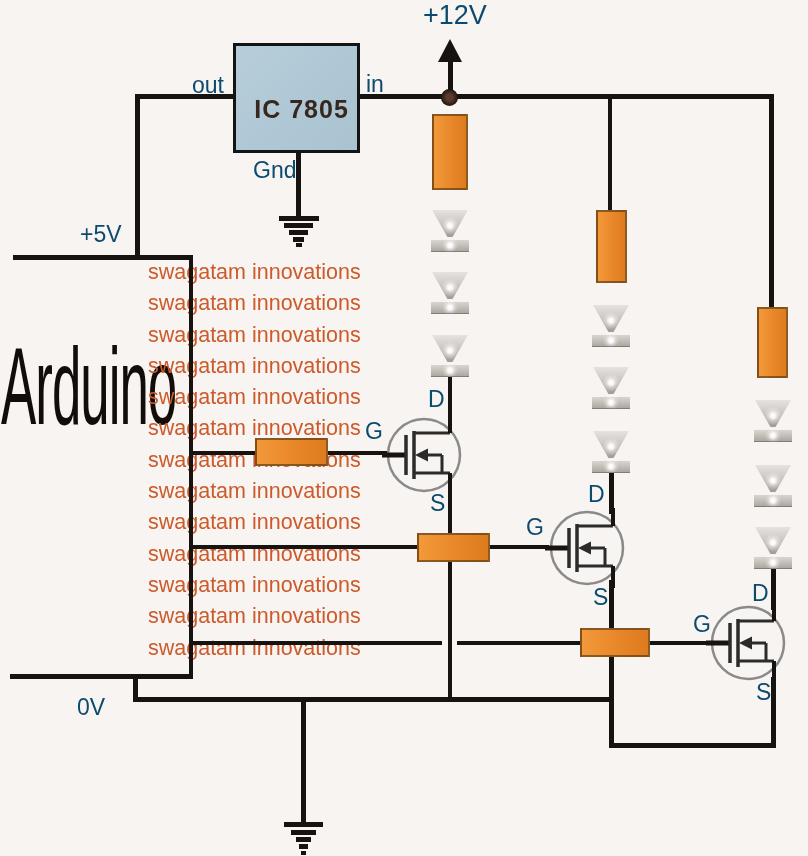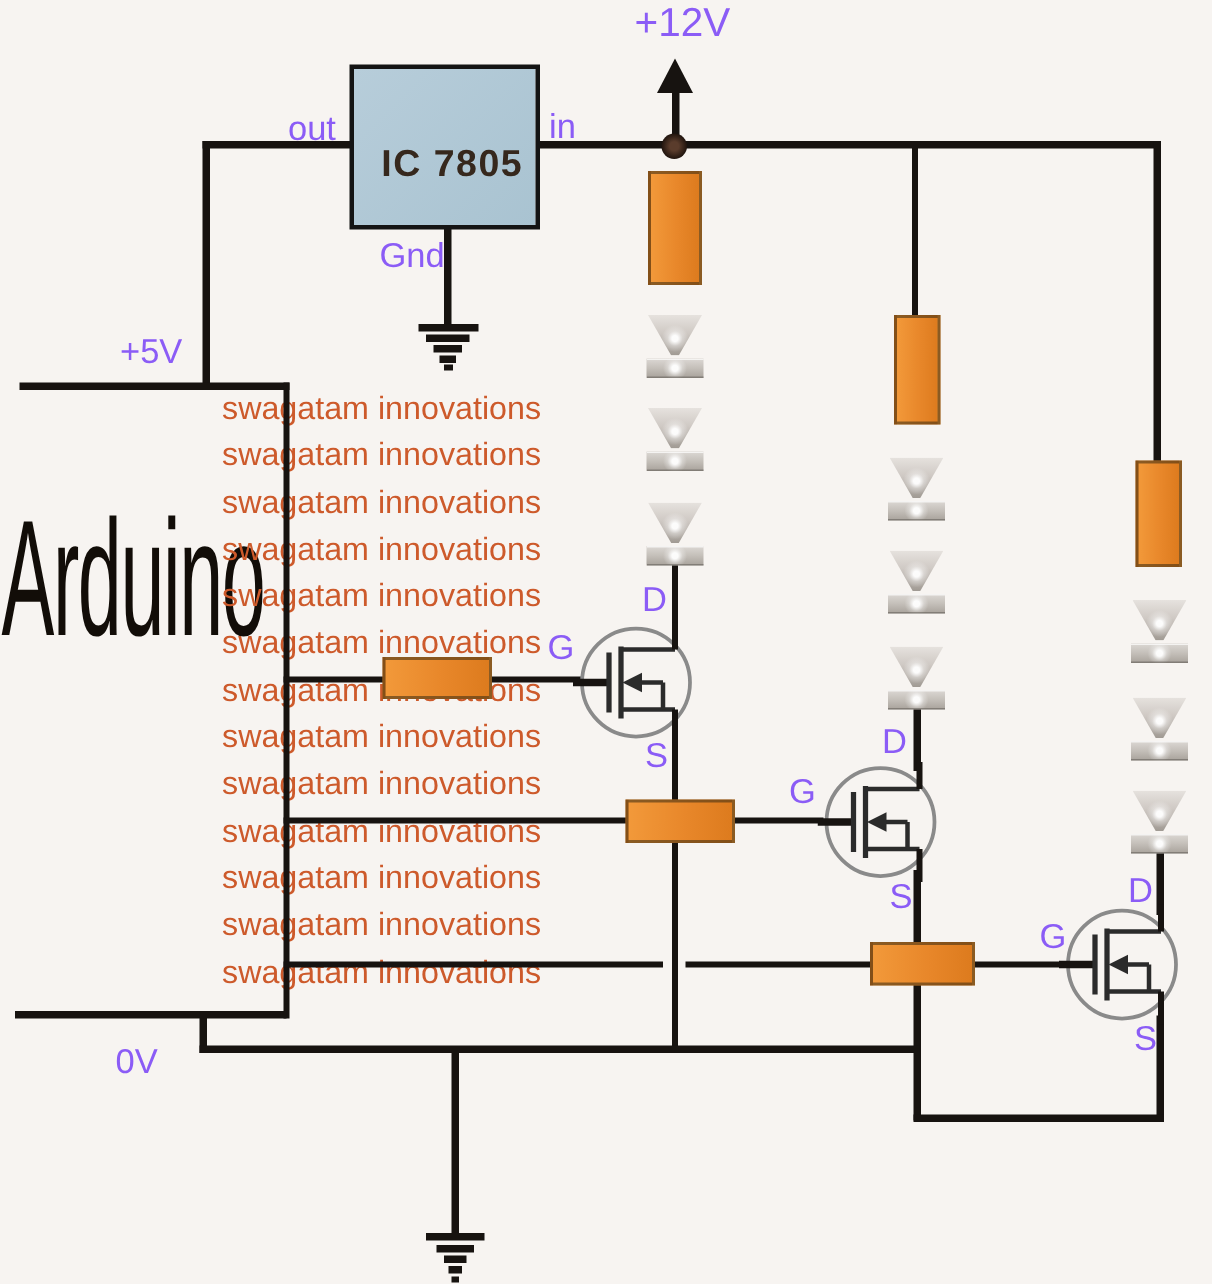--- a/index.html
+++ b/index.html
@@ -1,21 +1,21 @@
 <!DOCTYPE html>
 <html style="--c-wire: #171310; --c-resistor: #e8872a; --c-watermark: #cd5a2b; --c-ic: #b7cdda;"><head>
 <meta charset="utf-8">
 <style>
   html,body{margin:0;padding:0;background:#f7f4f1;}
   #canvas{position:relative;width:808px;height:856px;background:#f7f4f1;overflow:hidden;
           font-family:"Liberation Sans","DejaVu Sans",sans-serif;color:#1a1a1a;}
   
   .w{position:absolute;background:var(--c-wire,#171310);z-index:3;}
   
-  .lbl{position:absolute;font-size:23px;color:#8b5cf6;z-index:6;white-space:nowrap;line-height:1;}
+  .lbl{position:absolute;font-size:23px;color:#0c4a6e;z-index:6;white-space:nowrap;line-height:1;}
   
   .res{position:absolute;z-index:5;border:2px solid rgba(70,50,20,.6);box-sizing:border-box;
        background:linear-gradient(90deg,#f2993a 0%,var(--c-resistor,#e8872a) 55%,#dd7b1e 100%);}
   
   .led{position:absolute;width:38px;z-index:4;}
   .led .tri{width:36px;height:27px;margin:0 1px;
     background:
       radial-gradient(circle at 50% 58%, rgba(255,255,255,.95) 0 2px, rgba(255,255,255,.35) 5px, rgba(255,255,255,0) 9px),
       linear-gradient(180deg,#e6e2de 0%,#cfc9c4 45%,#a09a93 100%);
     clip-path:polygon(0 0,100% 0,57% 100%,43% 100%);}

